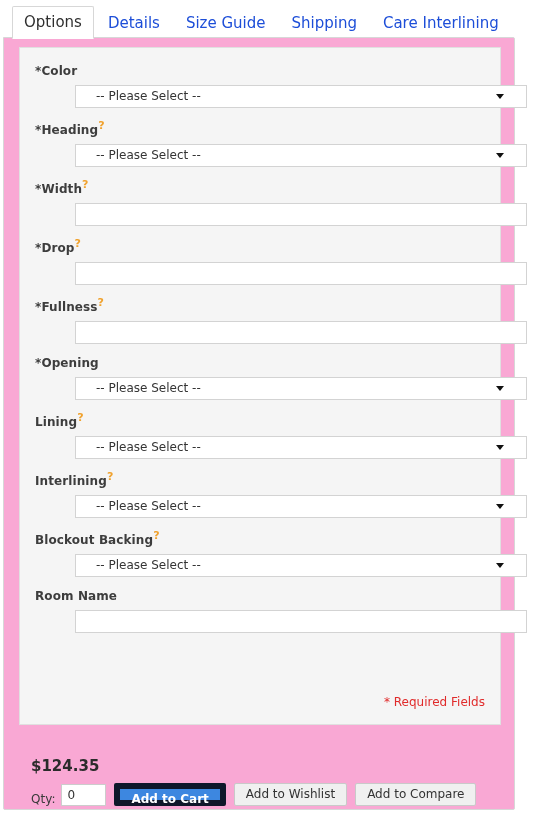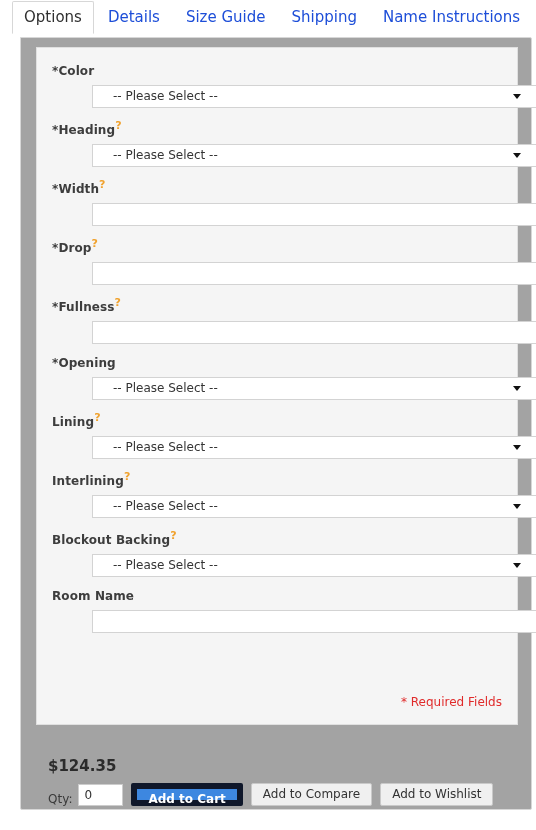--- a/index.html
+++ b/index.html
@@ -20,21 +20,21 @@
   
   .tabbar {
     position: absolute;
     left: 0;
     top: 0;
     width: 536px;
     height: 38px;
     box-sizing: border-box;
     padding-left: 12px;
     display: flex;
-    align-items: flex-start;
+    align-items: flex-end;
   }
   .tab {
     font-size: 15px;
     color: #1d4ed8;
     padding: 6px 11px 7px 11px;
     line-height: 18px;
     white-space: nowrap;
     background: transparent;
     border: 1px solid transparent;
     border-bottom: none;
@@ -47,26 +47,26 @@
     border: 1px solid #d7d7d7;
     border-bottom: 1px solid #ffffff;
     border-radius: 2px 2px 0 0;
     color: #2f2f2f;
     z-index: 3;
   }
 
   
   .panel {
     position: absolute;
-    left: 20px;
+    left: 3px;
     top: 37px;
     width: 512px;
     height: 773px;
     box-sizing: border-box;
-    background: #a3a3a3;
+    background: #f9a8d4;
     border: 1px solid #d7d7d7;
     border-radius: 0 2px 2px 2px;
   }
 
   
   .options-box {
     position: absolute;
     left: 15px;
     top: 9px;
     width: 482px;
@@ -198,21 +198,21 @@
   }
 </style>
 </head>
 <body>
 
 <div class="tabbar">
     <div class="tab active"><span>Options</span></div>
     <div class="tab"><span>Details</span></div>
     <div class="tab"><span>Size Guide</span></div>
     <div class="tab"><span>Shipping</span></div>
-    <div class="tab"><span>Name Instructions</span></div>
+    <div class="tab"><span>Care Interlining</span></div>
   </div>
 
 <div class="panel">
   <div class="options-box">
     <div id="fields-host">
         <div class="field">
           <label class="field-label"><span>*Color</span></label>
           <div class="input-select">
             <span class="sel-text">-- Please Select --</span>
             <span class="caret"></span>
@@ -272,16 +272,16 @@
       </div>
     <div class="required-note">* Required Fields</div>
   </div>
 
   <div class="price">$124.35</div>
 
   <div class="buy-row">
     <span class="qty-label">Qty:</span>
     <input class="qty-input" type="text" value="0" style="">
     <button class="btn btn-primary">Add to Cart</button>
+    <button class="btn btn-secondary">Add to Wishlist</button>
     <button class="btn btn-secondary">Add to Compare</button>
-    <button class="btn btn-secondary">Add to Wishlist</button>
   </div>
 </div>
 
 </body></html>

